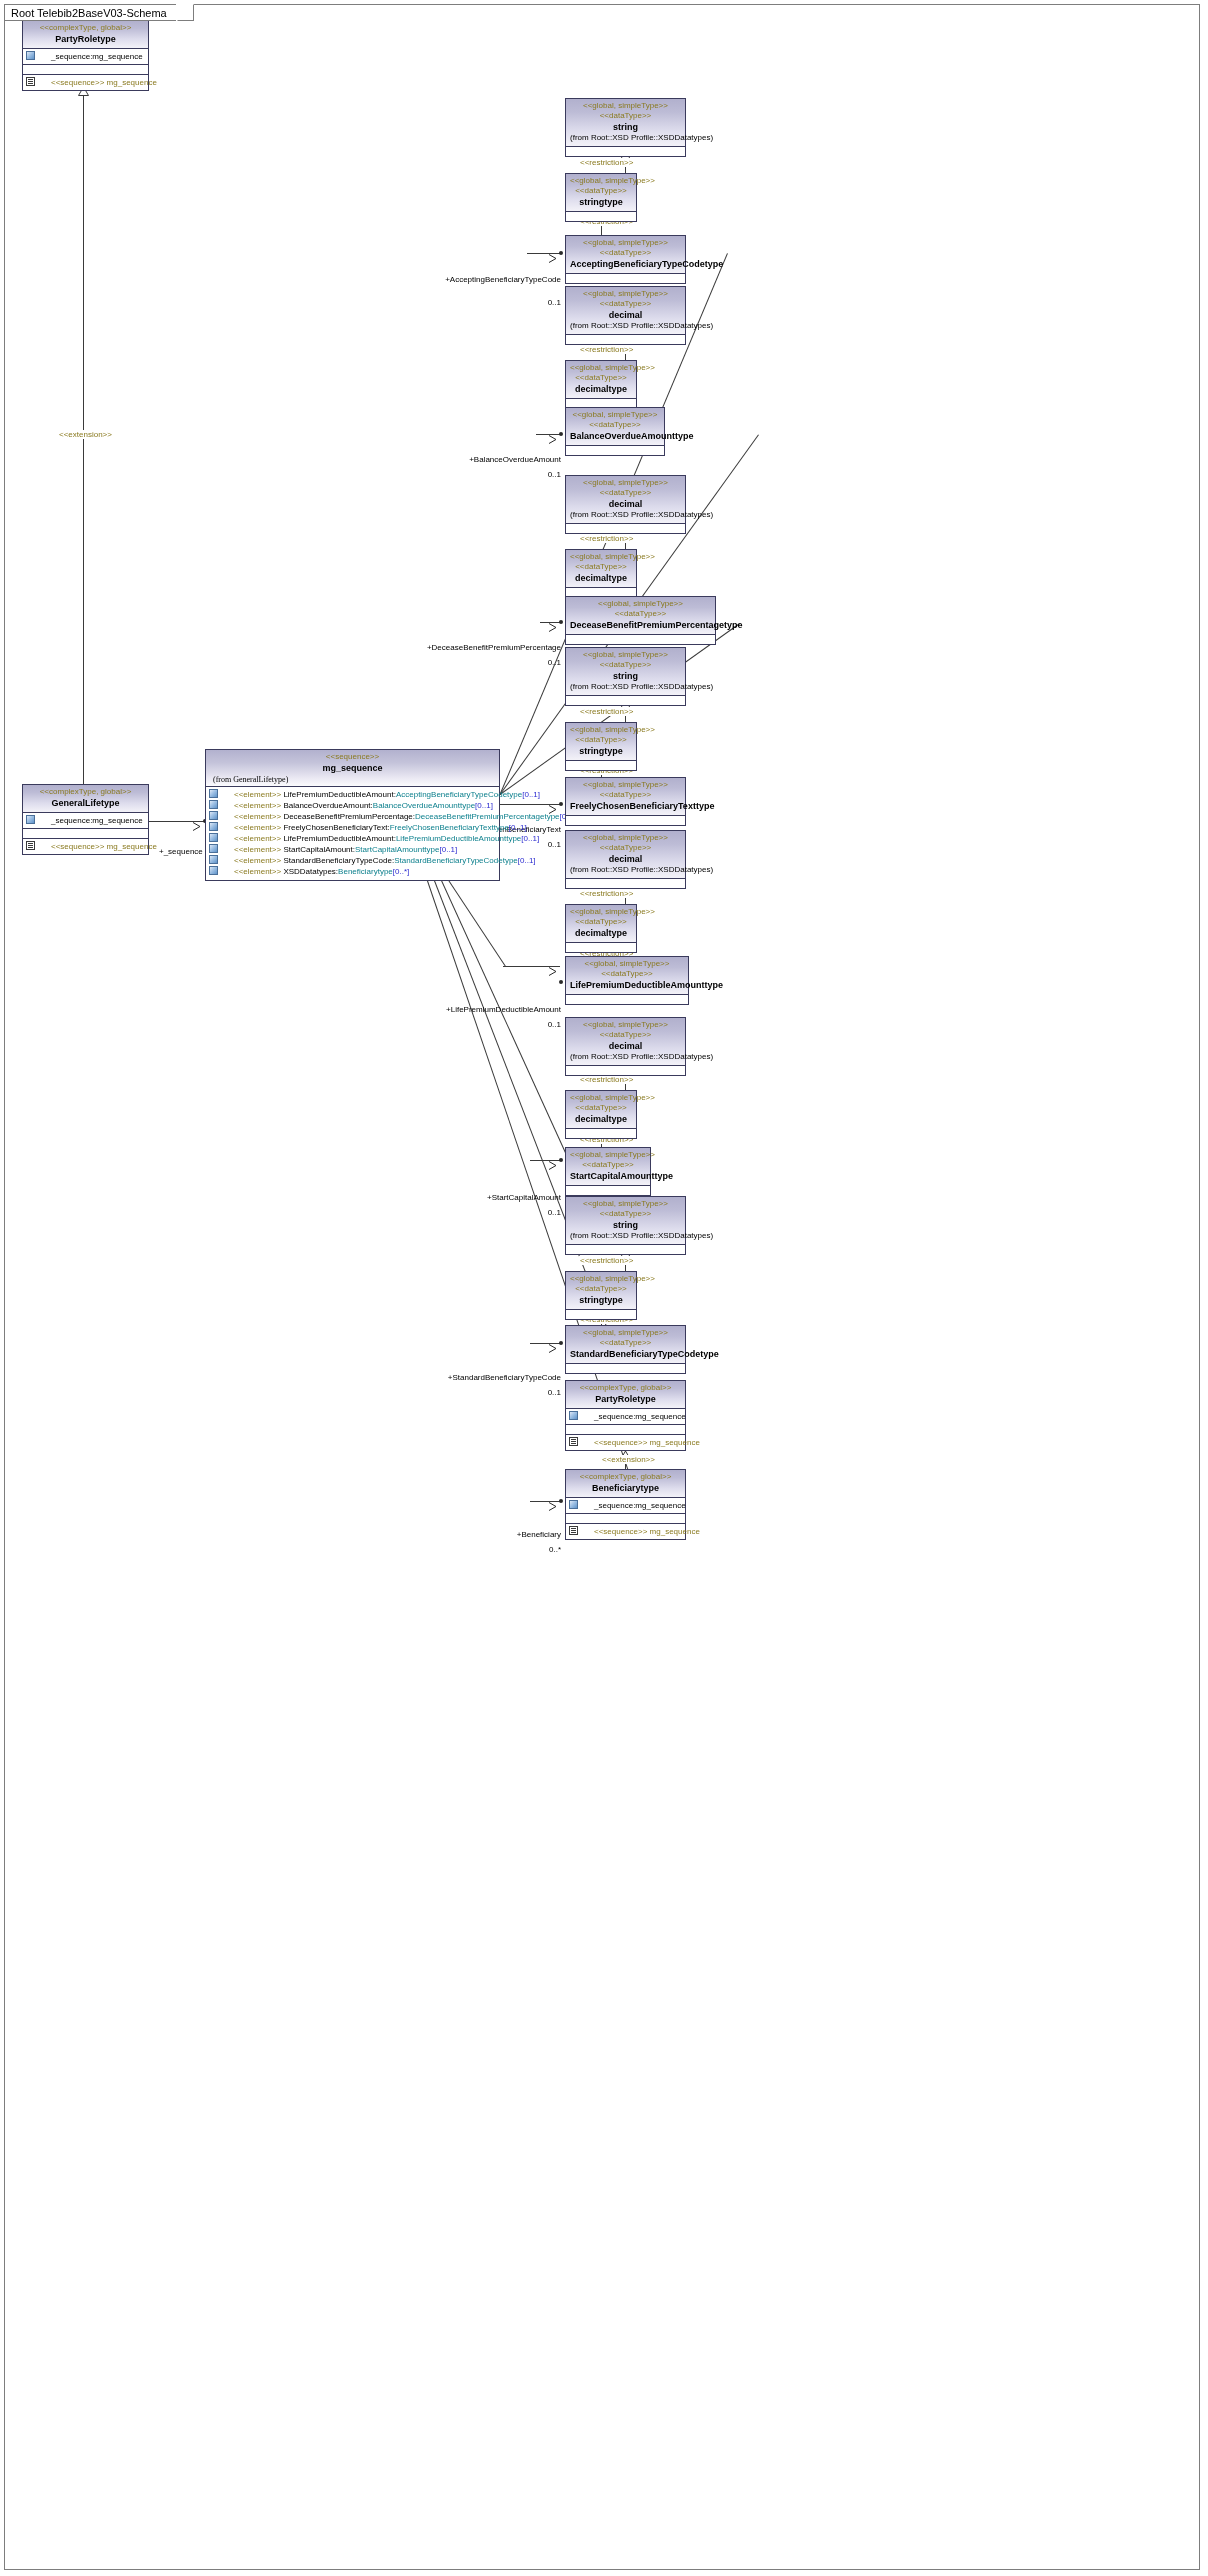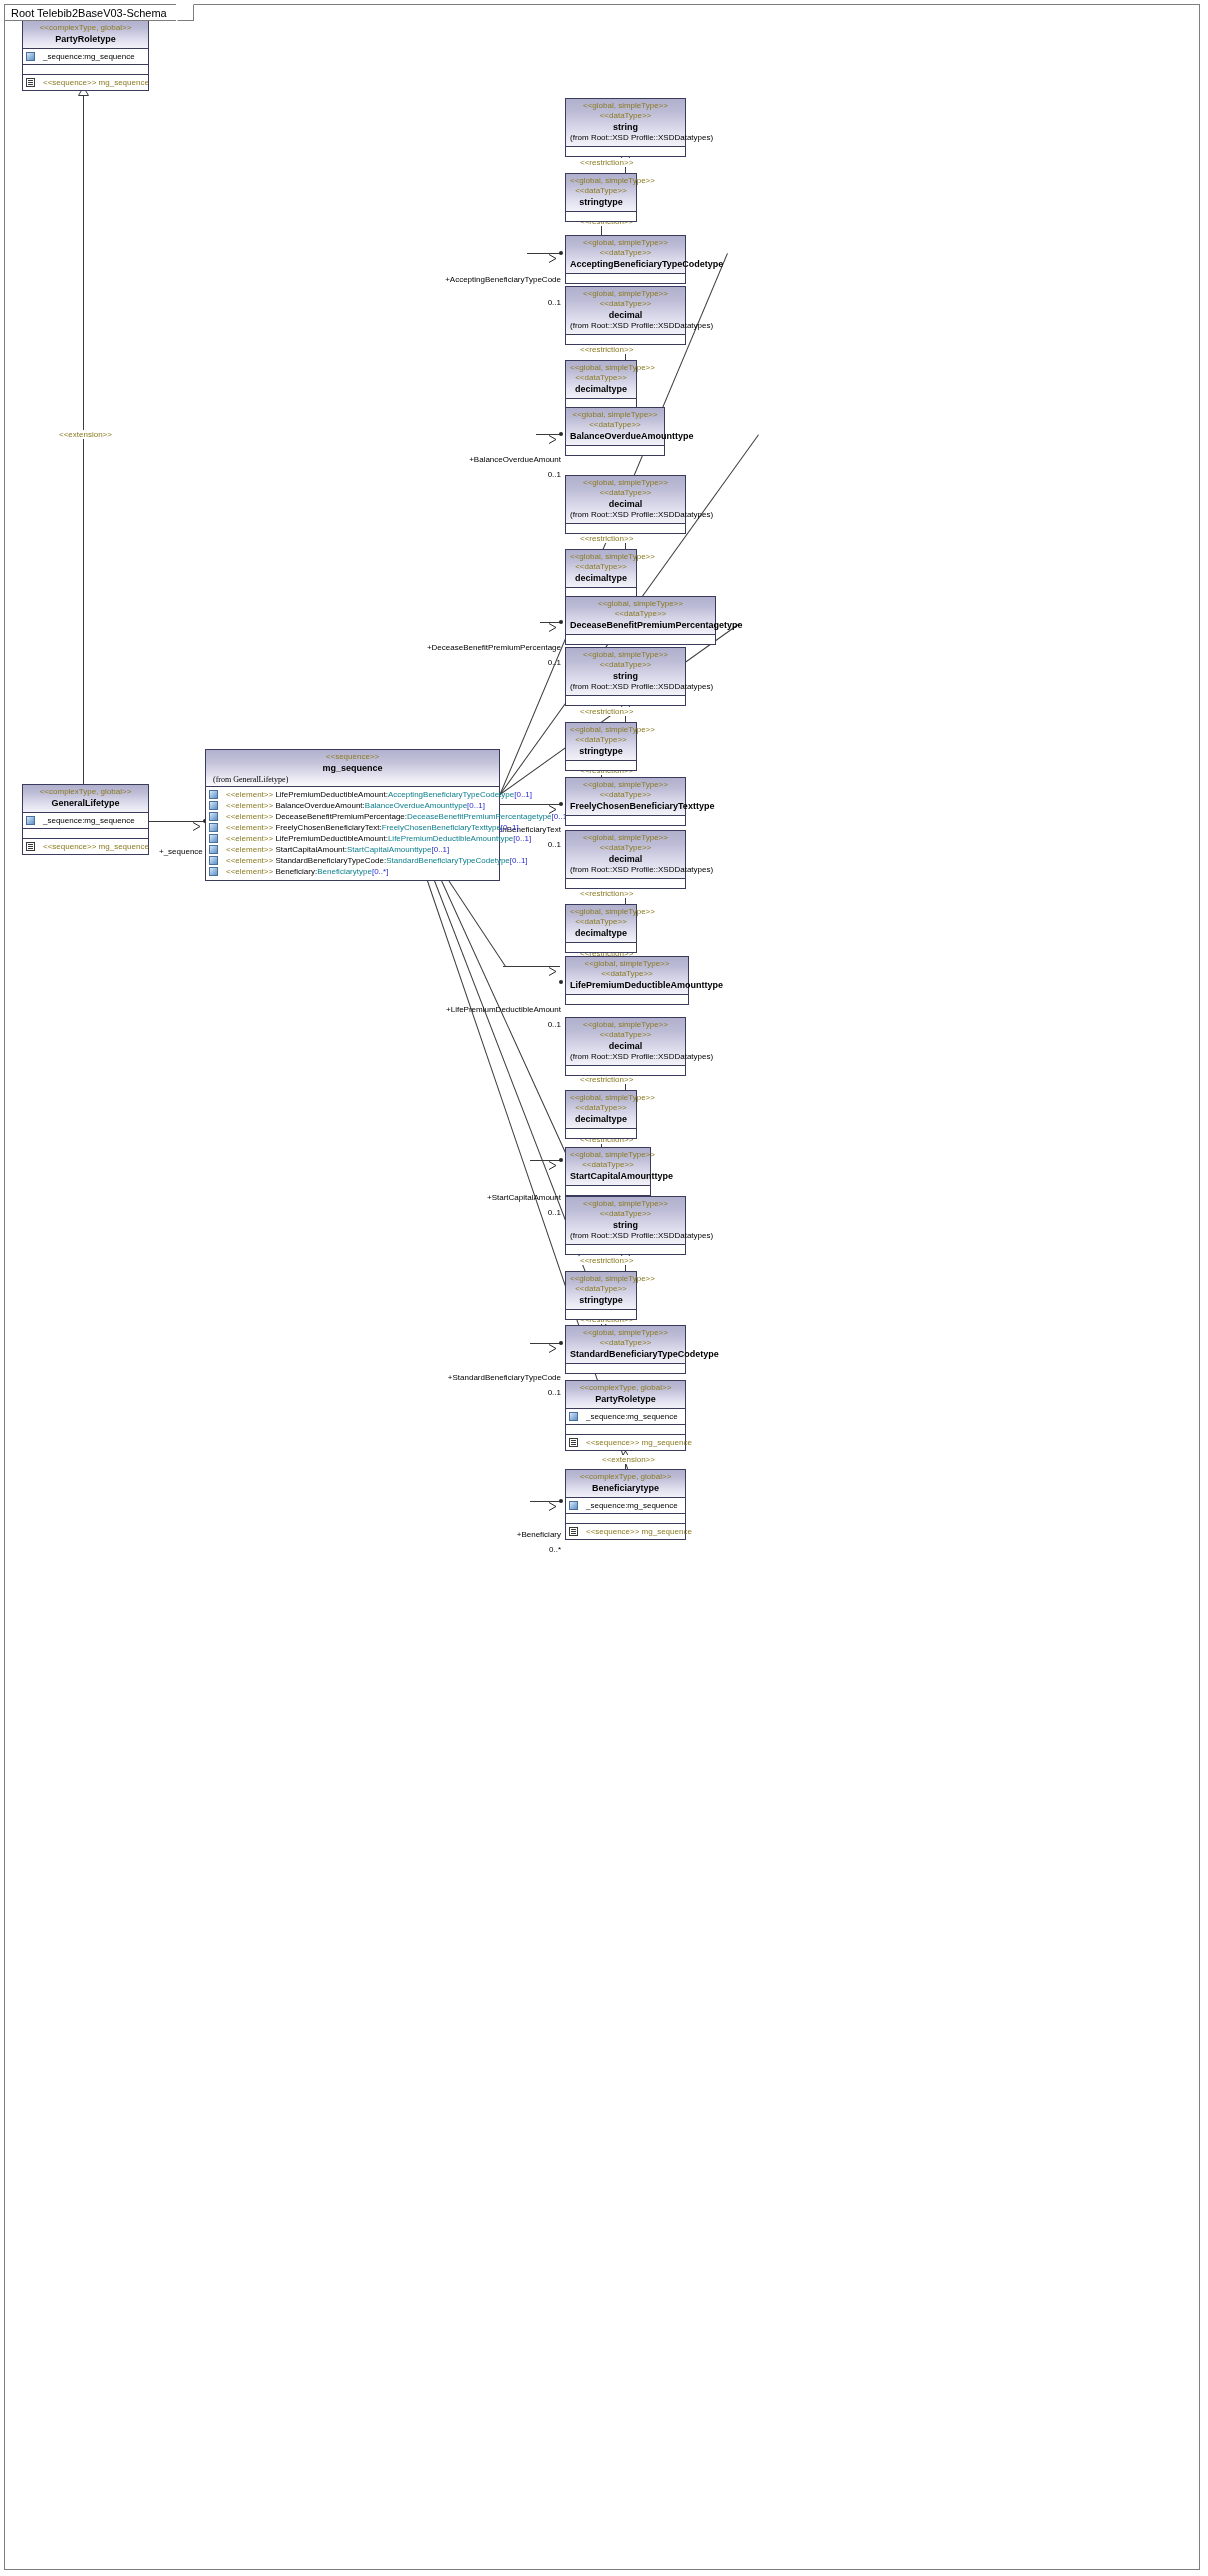--- a/index.html
+++ b/index.html
@@ -108,22 +108,22 @@
     min-height:9px;
   }
   .compart:last-child{ border-bottom:none; }
   .compart.empty{ height:5px; padding:0; }
   .attr{
     font-size:8px;
     line-height:11px;
     color:#000000;
     white-space:nowrap;
     display:flex;
-    align-items:center;
-    gap:8px;
+    align-items:flex-start;
+    gap:16px;
   }
   .attr .t-blue{ color:#0b7f8c; }
   .attr .t-olive{ color:#8a7a20; }
   .attr .t-card{ color:#2b2bd0;margin-top:32px; }
 
   
   .ico{
     display:inline-block;
     width:9px;height:9px;
     flex:0 0 9px;
@@ -315,21 +315,21 @@
 
       <div class="attr">
         <span class="ico ico-attr"></span>
         <span><span class="t-olive">&lt;&lt;element&gt;&gt;</span>
         <span>StandardBeneficiaryTypeCode</span><span>:</span><span class="t-blue">StandardBeneficiaryTypeCodetype</span><span class="t-card">[0..1]</span></span>
       </div>
 
       <div class="attr">
         <span class="ico ico-attr"></span>
         <span><span class="t-olive">&lt;&lt;element&gt;&gt;</span>
-        <span>Beneficiary</span><span>:</span><span class="t-blue">Beneficiarytype</span><span class="t-card">[0..*]</span></span>
+        <span>XSDDatatypes</span><span>:</span><span class="t-blue">Beneficiarytype</span><span class="t-card">[0..*]</span></span>
       </div>
 
     </div>
   </div>
 
   <div class="cls" style="left:565px;top:98px;width:121px;">
     <div class="head">
       <div class="stereo">&lt;&lt;global, simpleType&gt;&gt;</div>
       <div class="stereo">&lt;&lt;dataType&gt;&gt;</div>
       <div class="cname">string</div>

